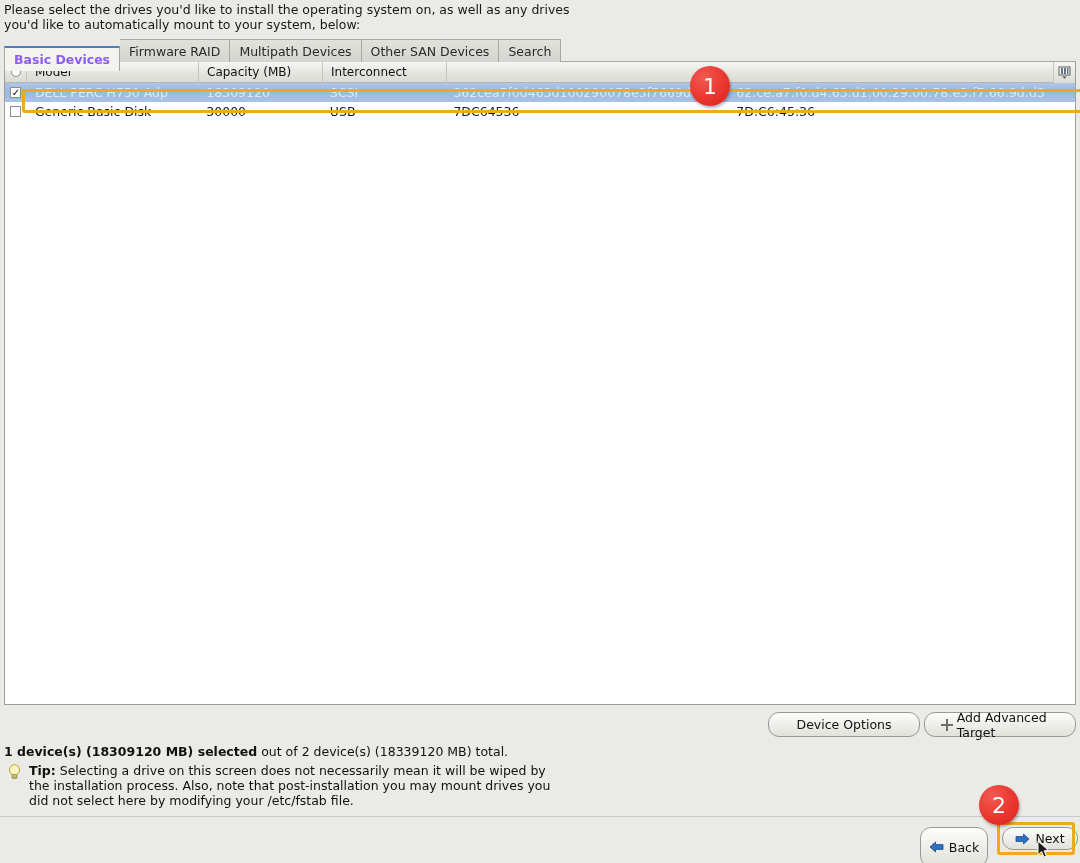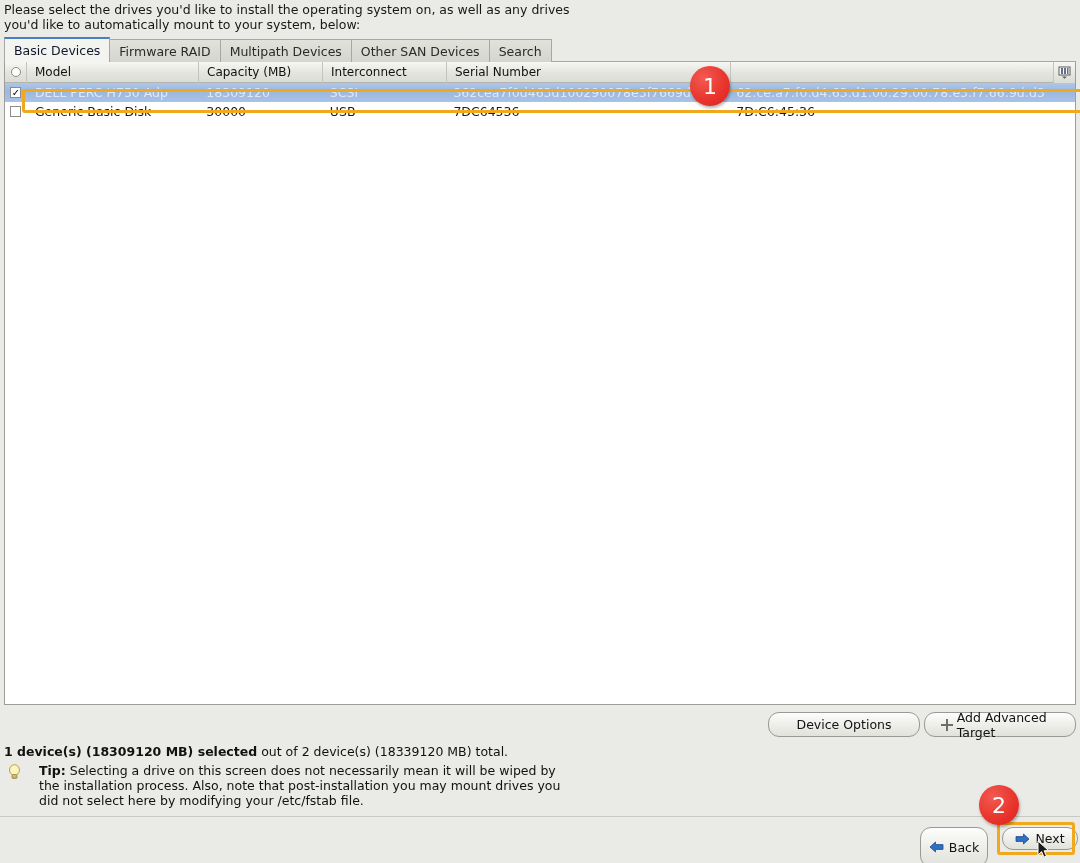--- a/index.html
+++ b/index.html
@@ -45,25 +45,26 @@
     background: linear-gradient(to bottom, #e2e2dd 0%, #d5d5cf 100%);
     border: 1px solid #a8a8a2;
     border-bottom: none;
     border-left: none;
     position: relative;
     top: 1px;
   }
   .tab:first-child { border-left: 1px solid #a8a8a2; }
   .tab.active {
     background: #f3f3f0;
-    color: #0f172a;
+    color: #8b5cf6;
     height: 25px;
-    top: 1px;
+    top: 10px;
     border-top: 2px solid #4a7fc1;
     z-index: 3;
+    font-weight: bold;
   }
   #tabstrip .tabfill { flex: 1; height: 1px; }
 
   
   #devicepanel {
     position: absolute;
     left: 4px; top: 62px;
     width: 1072px; height: 643px;
     background: #ffffff;
     border: 1px solid #9e9e98;
@@ -158,21 +159,21 @@
 
   
   #summary {
     position: absolute; left: 4px; top: 744px;
     font-size: 12.5px; color: #111;
   }
   #summary b { font-weight: bold; }
   #tipblock {
     position: absolute; left: 8px; top: 763px;
     width: 560px;
-    display: flex; gap: 18px;
+    display: flex; gap: 8px;
     font-size: 12.5px; line-height: 15px; color: #111;
   }
   #tipblock .tiptext { width: 530px; }
   #tipblock .tiptext b { font-weight: bold; }
   .bulb {
     width: 13px; height: 16px; flex: 0 0 13px; margin-top: 1px;
   }
 
   
   #back-btn {
@@ -259,23 +260,20 @@
     </div>
     <div class="th" style="width:172px">
       <span>Model</span>
     </div>
     <div class="th" style="width:124px">
       <span>Capacity (MB)</span>
     </div>
     <div class="th" style="width:124px">
       <span>Interconnect</span>
     </div>
-    <div class="th" style="width:284px">
-      <span>Serial Number</span>
-    </div>
     <div class="th" style="flex:1;border-right:none"></div>
     <div id="colchooser">
       <svg width="13" height="13" viewBox="0 0 13 13" aria-hidden="true">
         <rect x="1" y="1" width="11" height="8" fill="#fbfbf8" stroke="#5d5d57" stroke-width="1"></rect>
         <rect x="3" y="2" width="2" height="6" fill="#63708c"></rect>
         <rect x="6" y="2" width="2" height="6" fill="#63708c"></rect>
         <rect x="9" y="2" width="1.5" height="6" fill="#63708c"></rect>
         <path d="M4 10.5 L9 10.5 L6.5 12.8 Z" fill="#5d5d57"></path>
       </svg>
     </div>

